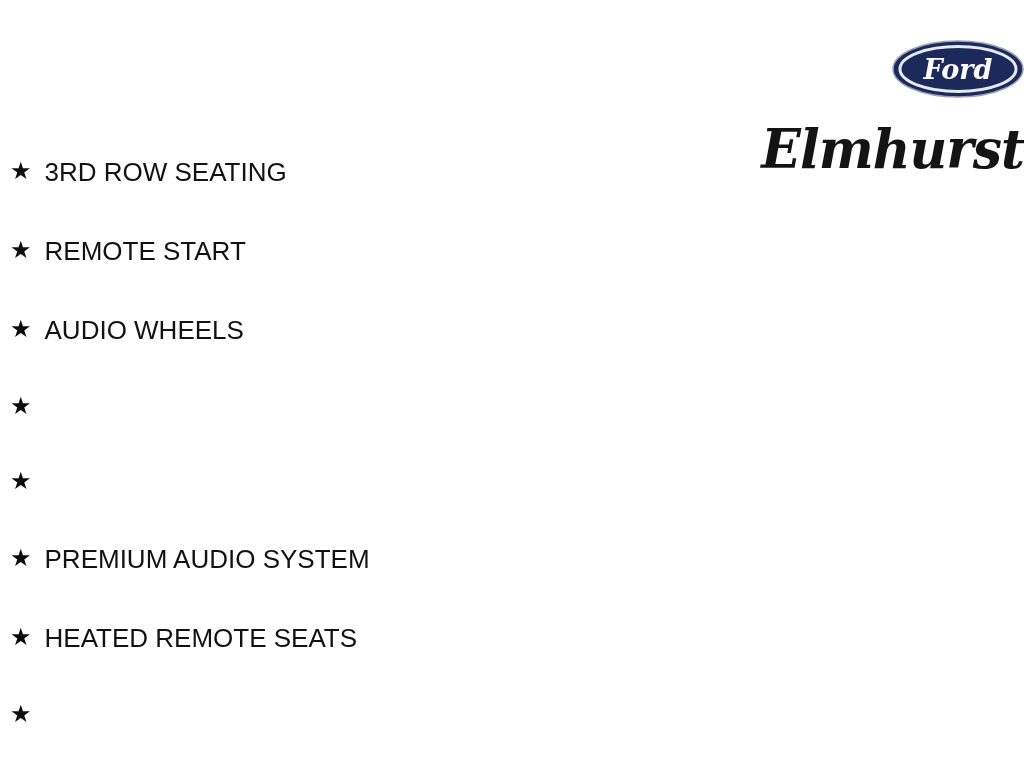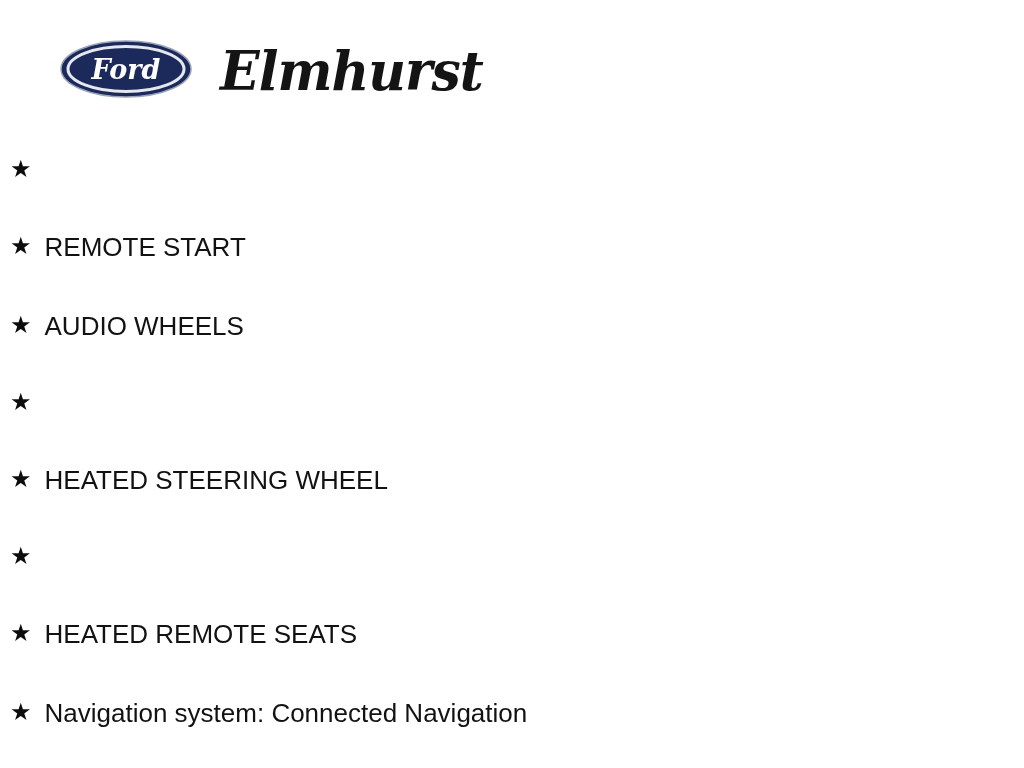--- a/index.html
+++ b/index.html
@@ -9,24 +9,25 @@
     background: #ffffff;
   }
   body {
     width: 1024px;
     height: 768px;
     font-family: "Liberation Sans", sans-serif;
     overflow: hidden;
   }
   .header {
     display: flex;
-    align-items: flex-start;
-    gap: 28px;
+    align-items: flex-end;
+    gap: 20px;
     margin: 40px 0 0 60px;
     height: 58px;
+    flex-direction: column;
   }
   .ford-oval {
     display: block;
     flex: 0 0 auto;
   }
   .ford-script {
     font-family: "DejaVu Serif", serif;
     font-style: italic;
     font-weight: bold;
     font-size: 27px;
@@ -74,40 +75,40 @@
     <ellipse cx="66" cy="29" rx="65" ry="28" stroke-width="1.5" stroke="#9aa3b8" fill="#1b2a5b"></ellipse>
     <ellipse cx="66" cy="29" rx="58" ry="22.5" fill="none" stroke-width="3" stroke="#e6e8ef"></ellipse>
     <text x="66" y="39" text-anchor="middle" class="ford-script" fill="#ffffff">Ford</text>
   </svg>
   <div class="dealer-name">Elmhurst</div>
 </div>
 
 <ul class="features">
   <li class="feature">
     <span class="star">★</span>
+    <span class="label">3RD ROW SEATING</span>
   </li>
   <li class="feature">
     <span class="star">★</span>
     <span class="label">REMOTE START</span>
   </li>
   <li class="feature">
     <span class="star">★</span>
     <span class="label">AUDIO WHEELS</span>
   </li>
   <li class="feature">
     <span class="star">★</span>
   </li>
   <li class="feature">
     <span class="star">★</span>
-    <span class="label">HEATED STEERING WHEEL</span>
   </li>
   <li class="feature">
     <span class="star">★</span>
+    <span class="label">PREMIUM AUDIO SYSTEM</span>
   </li>
   <li class="feature">
     <span class="star">★</span>
     <span class="label">HEATED REMOTE SEATS</span>
   </li>
   <li class="feature">
     <span class="star">★</span>
-    <span class="label">Navigation system: Connected Navigation</span>
   </li>
 </ul>
 
 </body></html>

